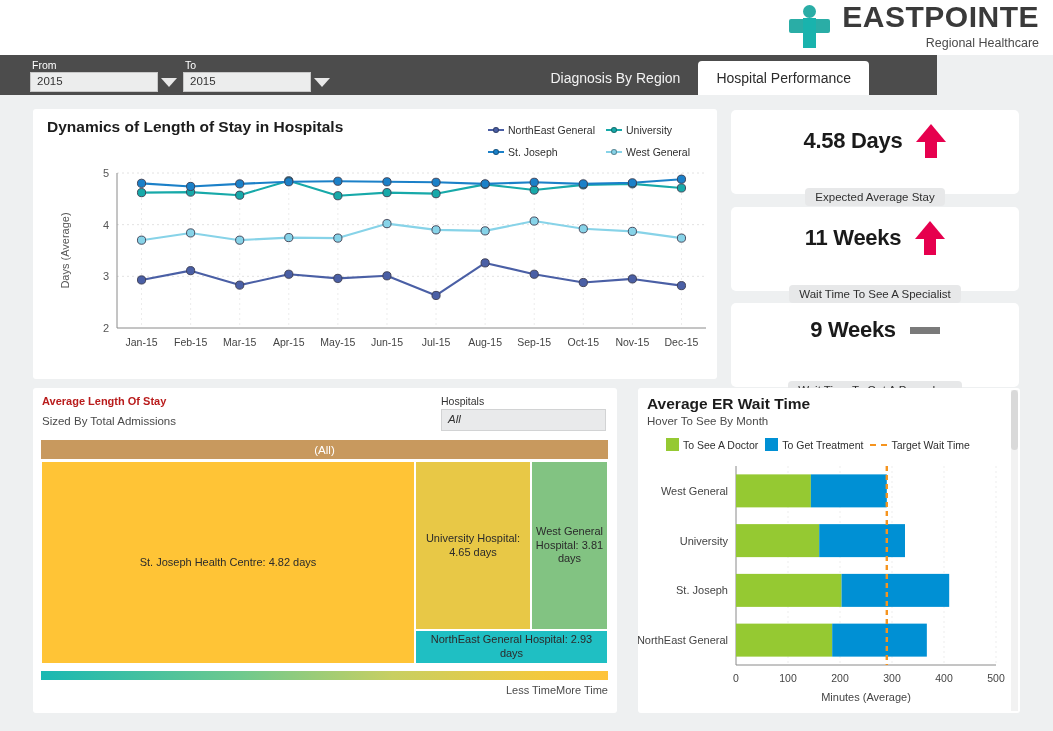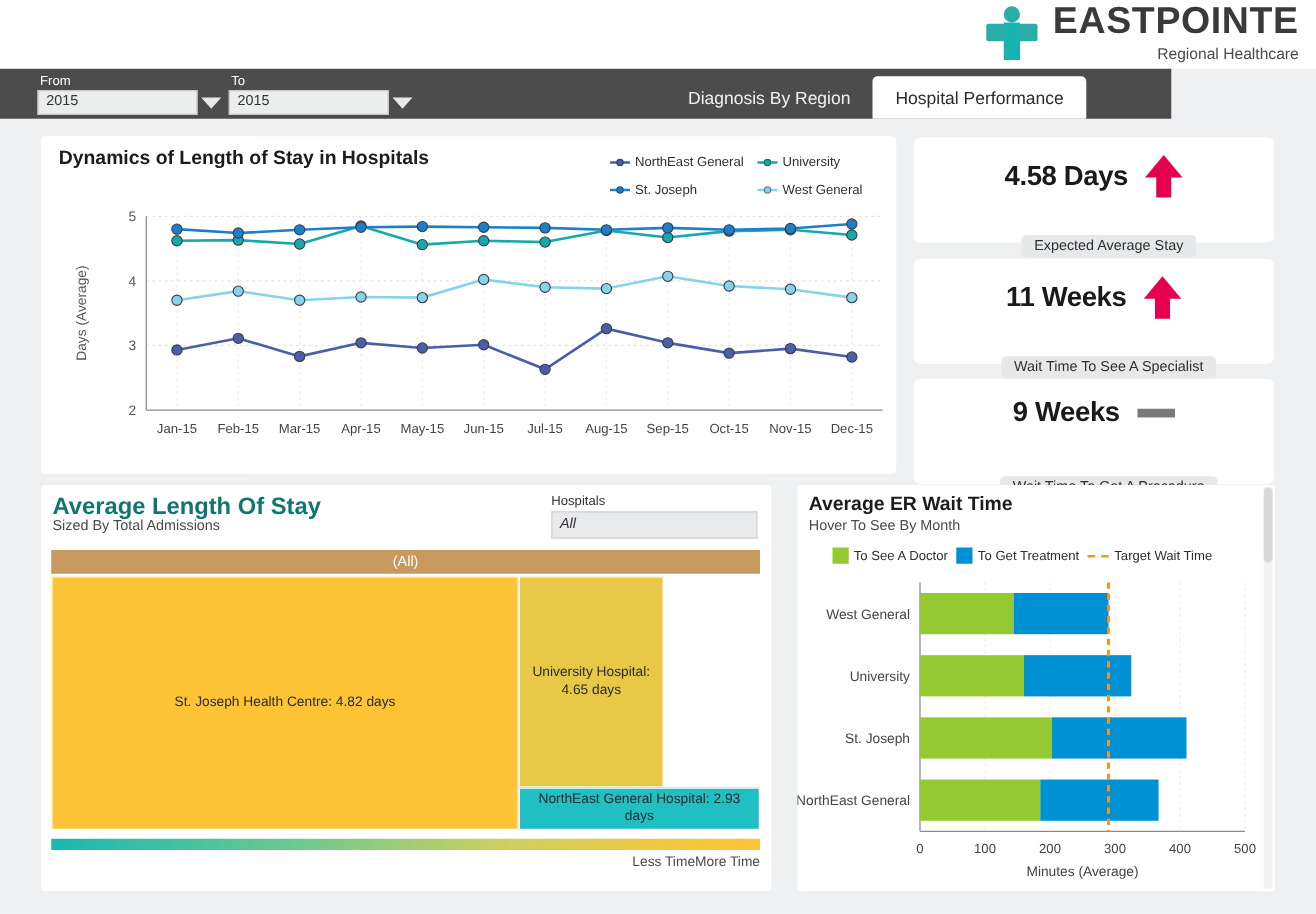--- a/index.html
+++ b/index.html
@@ -60,27 +60,27 @@
   #kpi1 { top: 110px; } #kpi2 { top: 207px; } #kpi3 { top: 303px; }
   .kpi-row { position: absolute; top: 14px; left: 0; width: 288px;
              display: flex; align-items: center; justify-content: center; gap: 14px; }
   .kpi-val { font-size: 22px; font-weight: bold; color: #1a1a1a; letter-spacing: -0.3px; }
   .kpi-arrow { width: 30px; height: 34px; position: relative; }
   .kpi-arrow .shaft { position: absolute; left: 9px; bottom: 0; width: 12px; height: 18px; background: #e6004e; }
   .kpi-arrow .head { position: absolute; left: 0; top: 0; width: 0; height: 0;
                      border-left: 15px solid transparent; border-right: 15px solid transparent;
                      border-bottom: 18px solid #e6004e; }
   .kpi-flat { width: 30px; height: 7px; background: #7a7a7a; }
-  .kpi-cap { position: absolute; bottom: -12px; left: 12px; width: 288px; text-align: center; }
+  .kpi-cap { position: absolute; bottom: -12px; left: 0; width: 288px; text-align: center; }
   .kpi-cap span { display: inline-block; background: #e7e8e9; border-radius: 4px;
                   padding: 3px 10px; font-size: 11.5px; color: #2f2f2f; }
 
   
   #tree-panel { left: 33px; top: 388px; width: 584px; height: 325px; }
-  .tp-title { position: absolute; left: 9px; top: 7px; font-size: 19px; font-weight: bold; color: #0f766e; }
+  .tp-title { position: absolute; left: 9px; top: 7px; font-size: 11px; font-weight: bold; color: #b91c1c; }
   .tp-sub { position: absolute; left: 9px; top: 27px; font-size: 11.5px; color: #4a4a4a; }
   .tp-filter { position: absolute; right: 11px; top: 7px; width: 165px; }
   .tp-filter-label { font-size: 10.5px; color: #333; margin-bottom: 2px; }
   .tp-filter-box { width: 165px; height: 22px; background: #e9eaeb; border: 1px solid #d2d3d4;
                    font-size: 11.5px; font-style: italic; color: #333; padding: 3px 0 0 6px; }
   .tm-wrap { position: absolute; left: 8px; top: 52px; width: 567px; height: 225px; }
   .tm-head { width: 567px; height: 19px; background: #c8995e; color: #fff;
              font-size: 11.5px; display: flex; align-items: center; justify-content: center; }
   .tm-body { position: relative; width: 567px; height: 203px; margin-top: 2px; }
   .tm-cell { position: absolute; display: flex; align-items: center; justify-content: center;
@@ -309,20 +309,23 @@
     </div>
     <div class="tm-wrap">
       <div class="tm-head">(All)</div>
       <div class="tm-body" id="tm-body">
           <div class="tm-cell" style="left: 0px; top: 0px; width: 374px; height: 203px; background: rgb(255, 196, 54);">
             <span>St. Joseph Health Centre: 4.82 days</span>
           </div>
           <div class="tm-cell" style="left: 374px; top: 0px; width: 116px; height: 169px; background: rgb(232, 200, 70);">
             <span>University Hospital: 4.65 days</span>
           </div>
+          <div class="tm-cell" style="left: 490px; top: 0px; width: 77px; height: 169px; background: rgb(130, 195, 130);">
+            <span>West General Hospital: 3.81 days</span>
+          </div>
           <div class="tm-cell" style="left: 374px; top: 169px; width: 193px; height: 34px; background: rgb(31, 191, 195);">
             <span>NorthEast General Hospital: 2.93 days</span>
           </div>
         </div>
     </div>
     <div class="tm-legend">
       <div class="tm-grad"></div>
       <div class="tm-lbls">
         <span>Less Time</span>
         <span>More Time</span>

